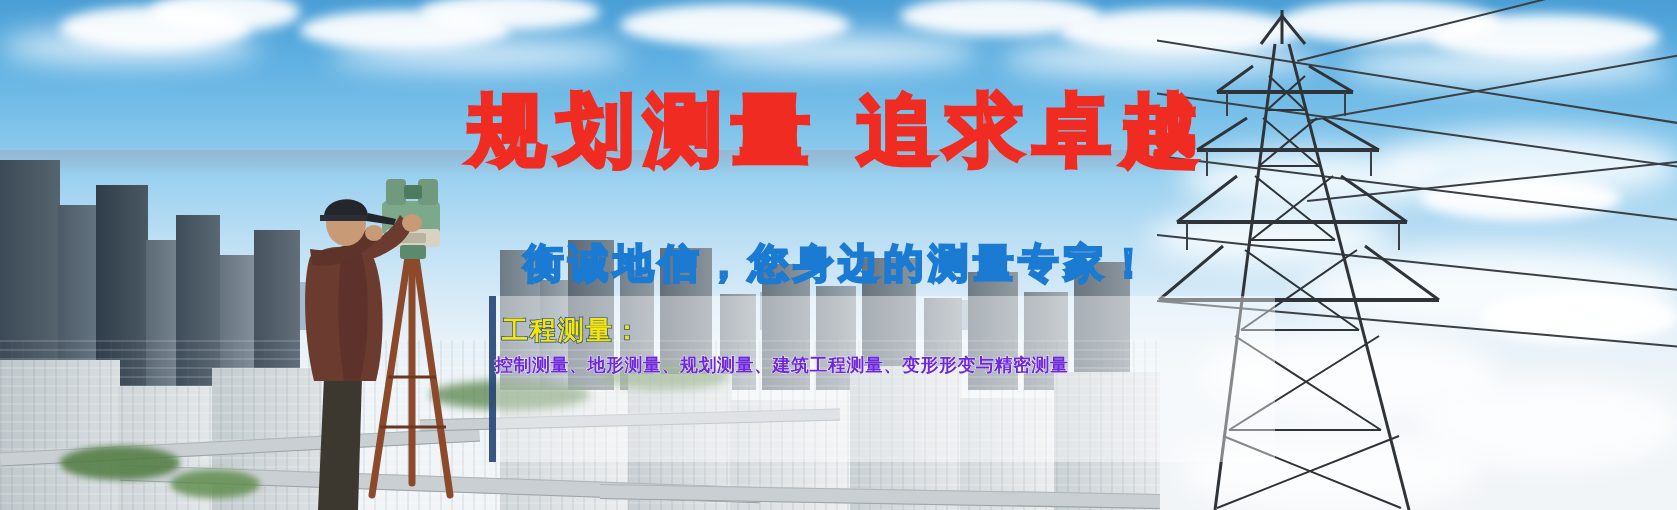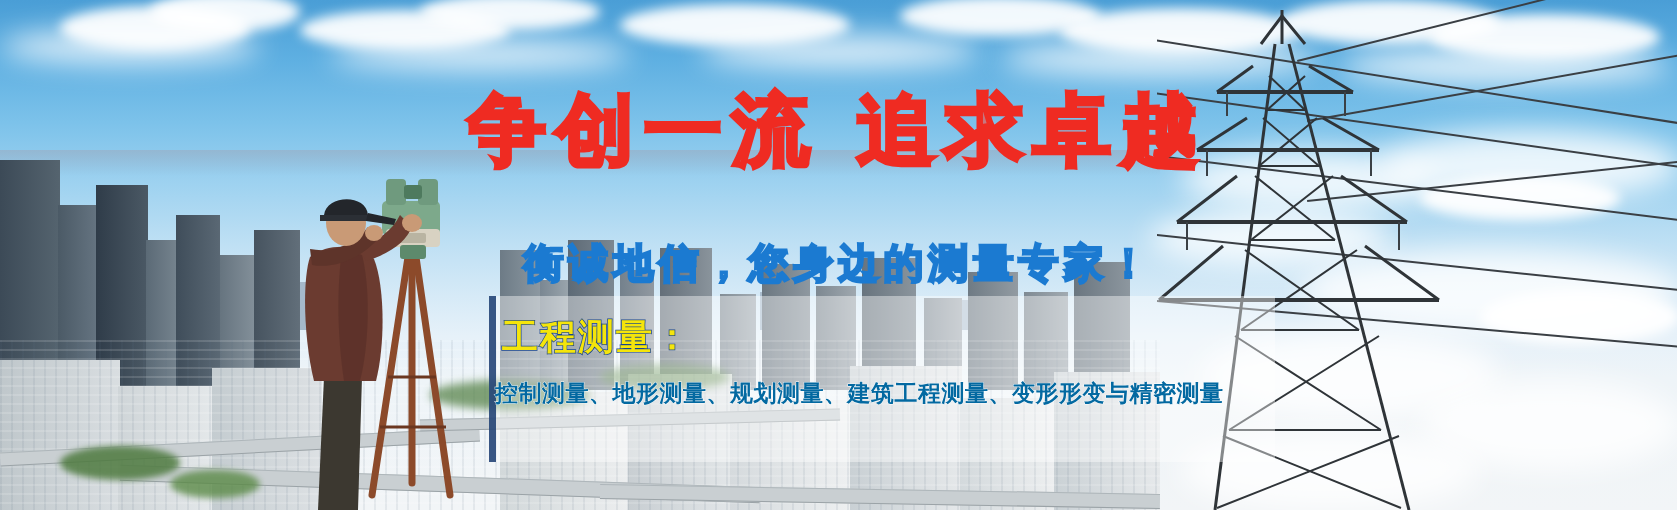--- a/index.html
+++ b/index.html
@@ -83,36 +83,35 @@
 
   .panel{
     position:absolute;left:489px;top:296px;width:786px;height:166px;
     background:rgba(255,255,255,0.42);
     border-left:7px solid rgba(24,58,110,0.85);
     box-sizing:border-box;
   }
   .panel-title{
     position:absolute;left:502px;top:313px;
     font-family:"DejaVu Sans","Liberation Sans",sans-serif;
-    font-size:36px;font-weight:700;letter-spacing:2px;
+    font-size:26px;font-weight:700;letter-spacing:2px;
     color:#f5e50b;
     -webkit-text-stroke:1.4px #16438f;
     paint-order:stroke fill;
     white-space:nowrap;
   }
   .panel-body{
     position:absolute;left:495px;top:352px;width:775px;
     font-family:"DejaVu Sans","Liberation Sans",sans-serif;
-    font-size:23px;font-weight:700;
+    font-size:18px;font-weight:700;
     line-height:26px;
     letter-spacing:0.5px;
-    color:#0369a1;
+    color:#6d28d9;
     -webkit-text-stroke:0.7px #ffffff;
     paint-order:stroke fill;
-    margin-top:28px;
   }
   .panel-body .bline{display:block;white-space:nowrap;}
   .bline.l3{letter-spacing:1px;}
 </style>
 </head>
 <body>
 
 <div id="banner">
 
   <div class="sky"></div>
@@ -298,21 +297,21 @@
 
         <ellipse cx="46" cy="58" rx="20" ry="23" fill="#c99a76"></ellipse>
 
         <path d="M24 50 C26 30 66 28 68 50 Z" fill="#23262b"></path>
         <path d="M20 50 L74 50 L74 56 L20 56 Z" fill="#2b2f35"></path>
         <path d="M68 48 L96 54 L94 60 L66 56 Z" fill="#23262b"></path>
       </g>
     </svg>
   </div>
 
-  <div class="headline">争创一流  追求卓越</div>
+  <div class="headline">规划测量  追求卓越</div>
 
   <div class="subtitle">衡诚地信，您身边的测量专家！</div>
 
   <div class="panel"></div>
   <div class="panel-title">工程测量：</div>
   <div class="panel-body">
     <span class="bline l1">控制测量、地形测量、规划测量、建筑工程测量、变形形变与精密测量</span>
   </div>
 
 </div>

